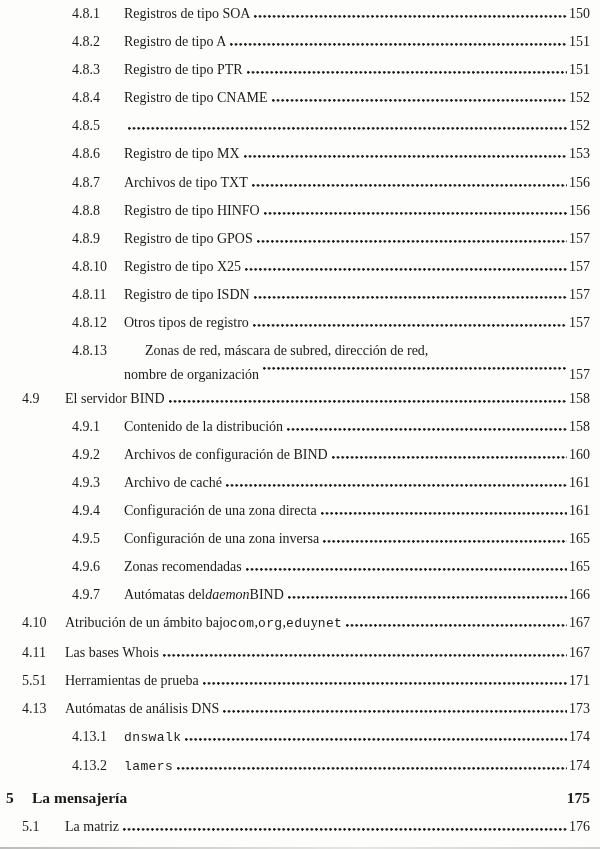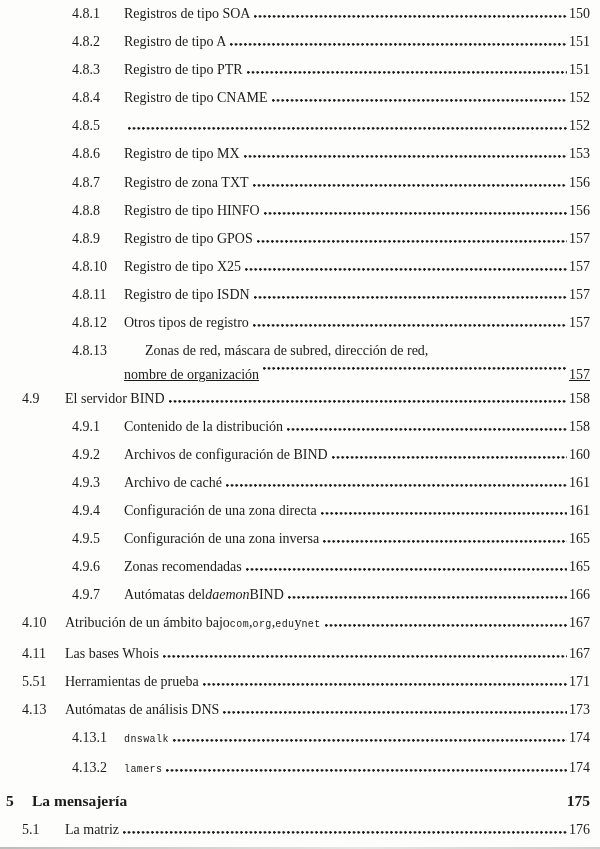--- a/index.html
+++ b/index.html
@@ -42,21 +42,21 @@
     font-weight: bold;
     font-size: 15.5px;
     line-height: 30px;
     margin-top: 2px;
   }
   .lvl1 .num { width: 26px; }
   .title { flex: 0 0 auto; }
   .seg-italic { font-style: italic; }
   .seg-mono {
     font-family: "Liberation Mono", monospace;
-    font-size: 10px;
+    font-size: 13px;
     letter-spacing: 0.4px;
   }
   .leader {
     flex: 1 1 auto;
     align-self: baseline;
     height: 5px;
     margin: 0 2px 0 4px;
     background-image: radial-gradient(circle at 1.3px 3.4px, #1b1b1b 1.05px, rgba(0,0,0,0) 1.5px);
     background-size: 4.7px 5px;
     background-repeat: repeat-x;
@@ -72,21 +72,20 @@
     display: flex;
     align-items: baseline;
     line-height: 28.1px;
     gap: 21px;
   }
   .multi .line2 {
     display: flex;
     align-items: flex-end;
     line-height: 19.5px;
     padding-left: 52px; 
-    text-decoration: underline;
   }
   .scan-edge {
     position: absolute;
     left: 0;
     right: 0;
     bottom: 0;
     height: 2px;
     background: linear-gradient(to right, rgba(110,110,110,0.45), rgba(140,140,140,0.2) 60%, rgba(120,120,120,0.35));
   }
 </style>
@@ -124,21 +123,21 @@
       <span class="pagenum">152</span>
     </div>
     <div class="row lvl3">
       <span class="num">4.8.6</span>
       <span class="title">Registro de tipo MX</span>
       <span class="leader"></span>
       <span class="pagenum">153</span>
     </div>
     <div class="row lvl3">
       <span class="num">4.8.7</span>
-      <span class="title">Registro de zona TXT</span>
+      <span class="title">Archivos de tipo TXT</span>
       <span class="leader"></span>
       <span class="pagenum">156</span>
     </div>
     <div class="row lvl3">
       <span class="num">4.8.8</span>
       <span class="title">Registro de tipo HINFO</span>
       <span class="leader"></span>
       <span class="pagenum">156</span>
     </div>
     <div class="row lvl3">

